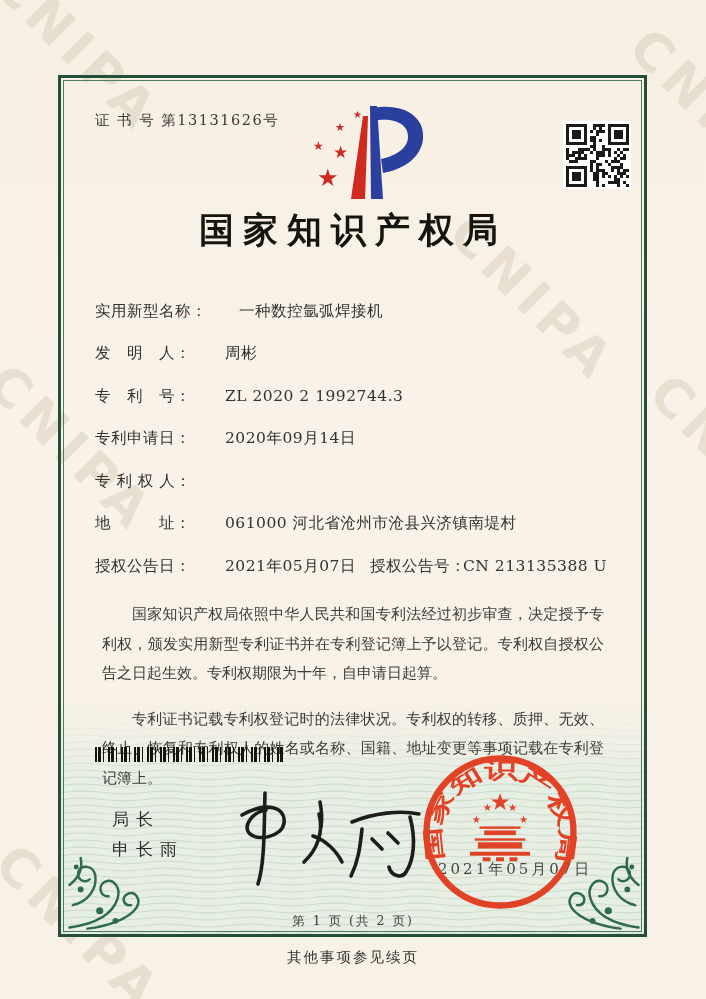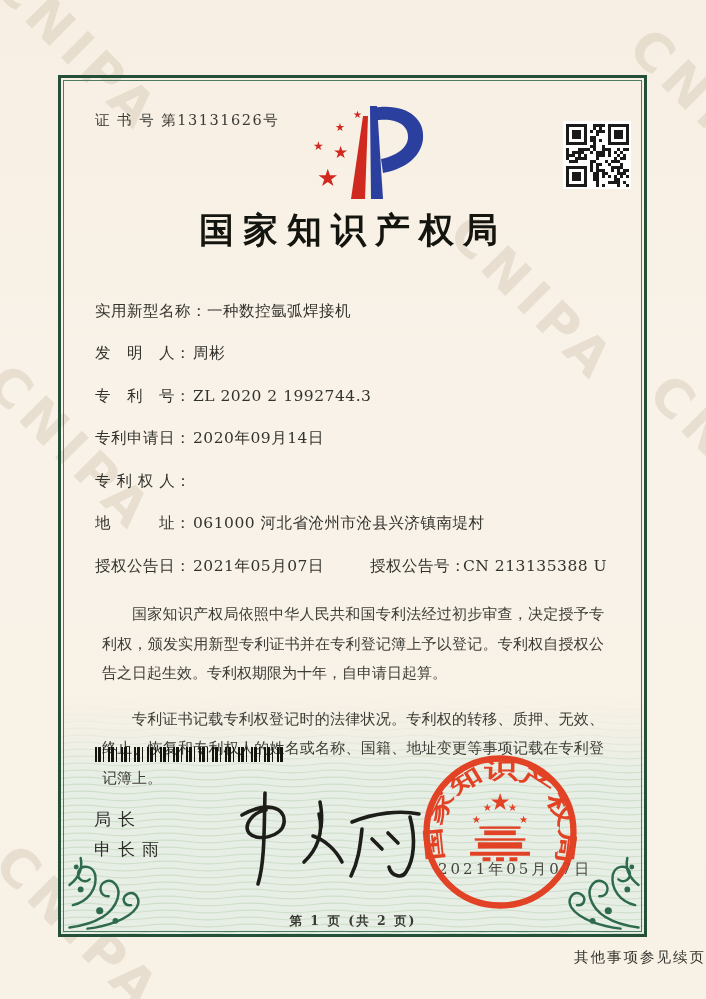--- a/index.html
+++ b/index.html
@@ -22,41 +22,41 @@
   
   .certno{position:absolute;z-index:5;left:95px;top:111px;font-size:14.5px;letter-spacing:1.5px;color:#3a3a36;}
   .logo{position:absolute;z-index:5;left:293px;top:104px;width:140px;height:98px;}
   .logo .star{position:absolute;color:#d0291f;line-height:1;}
   .qr{position:absolute;z-index:5;left:563px;top:121px;width:68px;height:68px;background:#fff;
       display:flex;align-items:center;justify-content:center;}
   .title{position:absolute;z-index:5;left:0;top:207px;width:100%;text-align:center;
          font-size:35px;font-weight:700;letter-spacing:9px;color:#15150f;}
   
   .fields{position:absolute;z-index:5;left:95px;top:290px;width:530px;font-size:15.5px;color:#33332e;}
-  .frow{position:relative;height:42.5px;display:flex;align-items:center;letter-spacing:.5px;}
+  .frow{position:relative;height:42.5px;display:flex;align-items:center;letter-spacing:.5px;gap:32px;}
   .frow .lbl{min-width:98px;white-space:pre;}
   .frow .val{white-space:pre;}
   .frow .l2{position:absolute;left:275px;white-space:pre;}
   .frow .v2{position:absolute;left:368px;white-space:pre;}
   
   .paras{position:absolute;z-index:5;left:86px;top:584px;width:534px;font-size:15px;line-height:29.5px;
          text-align:justify;color:#3c3c36;}
   .paras p{margin:16px;text-indent:2em;}
   
   .barcode{position:absolute;z-index:5;left:95px;top:747px;width:190px;height:15px;
            background:repeating-linear-gradient(90deg,#15150f 0 2px,transparent 2px 3px,
              #15150f 3px 6px,transparent 6px 8px,#15150f 8px 9px,transparent 9px 13px);}
-  .director{position:absolute;z-index:5;left:94px;top:804px;font-size:17px;color:#2e2e29;}
+  .director{position:absolute;z-index:5;left:112px;top:804px;font-size:17px;color:#2e2e29;}
   .director div{letter-spacing:7px;line-height:30px;white-space:nowrap;}
   .signature{position:absolute;z-index:5;left:212px;top:782px;}
   .seal{position:absolute;z-index:6;left:421px;top:753px;width:158px;height:158px;opacity:.95;}
   .sealdate{position:absolute;z-index:5;left:438px;top:860px;font-size:15px;letter-spacing:3px;color:#45453f;white-space:nowrap;}
   .pageinfo{position:absolute;z-index:5;left:0;top:913px;width:100%;text-align:center;
-            font-size:12.5px;letter-spacing:2px;color:#3a3a34;font-weight:bold;}
-  .footnote{position:absolute;z-index:5;left:0;top:948px;width:100%;text-align:right;
+            font-size:12.5px;letter-spacing:2px;color:#3a3a34;}
+  .footnote{position:absolute;z-index:5;left:0;top:948px;width:100%;text-align:center;
             font-size:14.5px;letter-spacing:2px;color:#35352f;}
 </style>
 </head>
 <body>
 
 <div class="page">
 
   <div class="wm" style="left:-28px;top:18px;">CNIPA</div>
   <div class="wm" style="left:608px;top:82px;">CNIPA</div>
   <div class="wm" style="left:428px;top:268px;">CNIPA</div>

